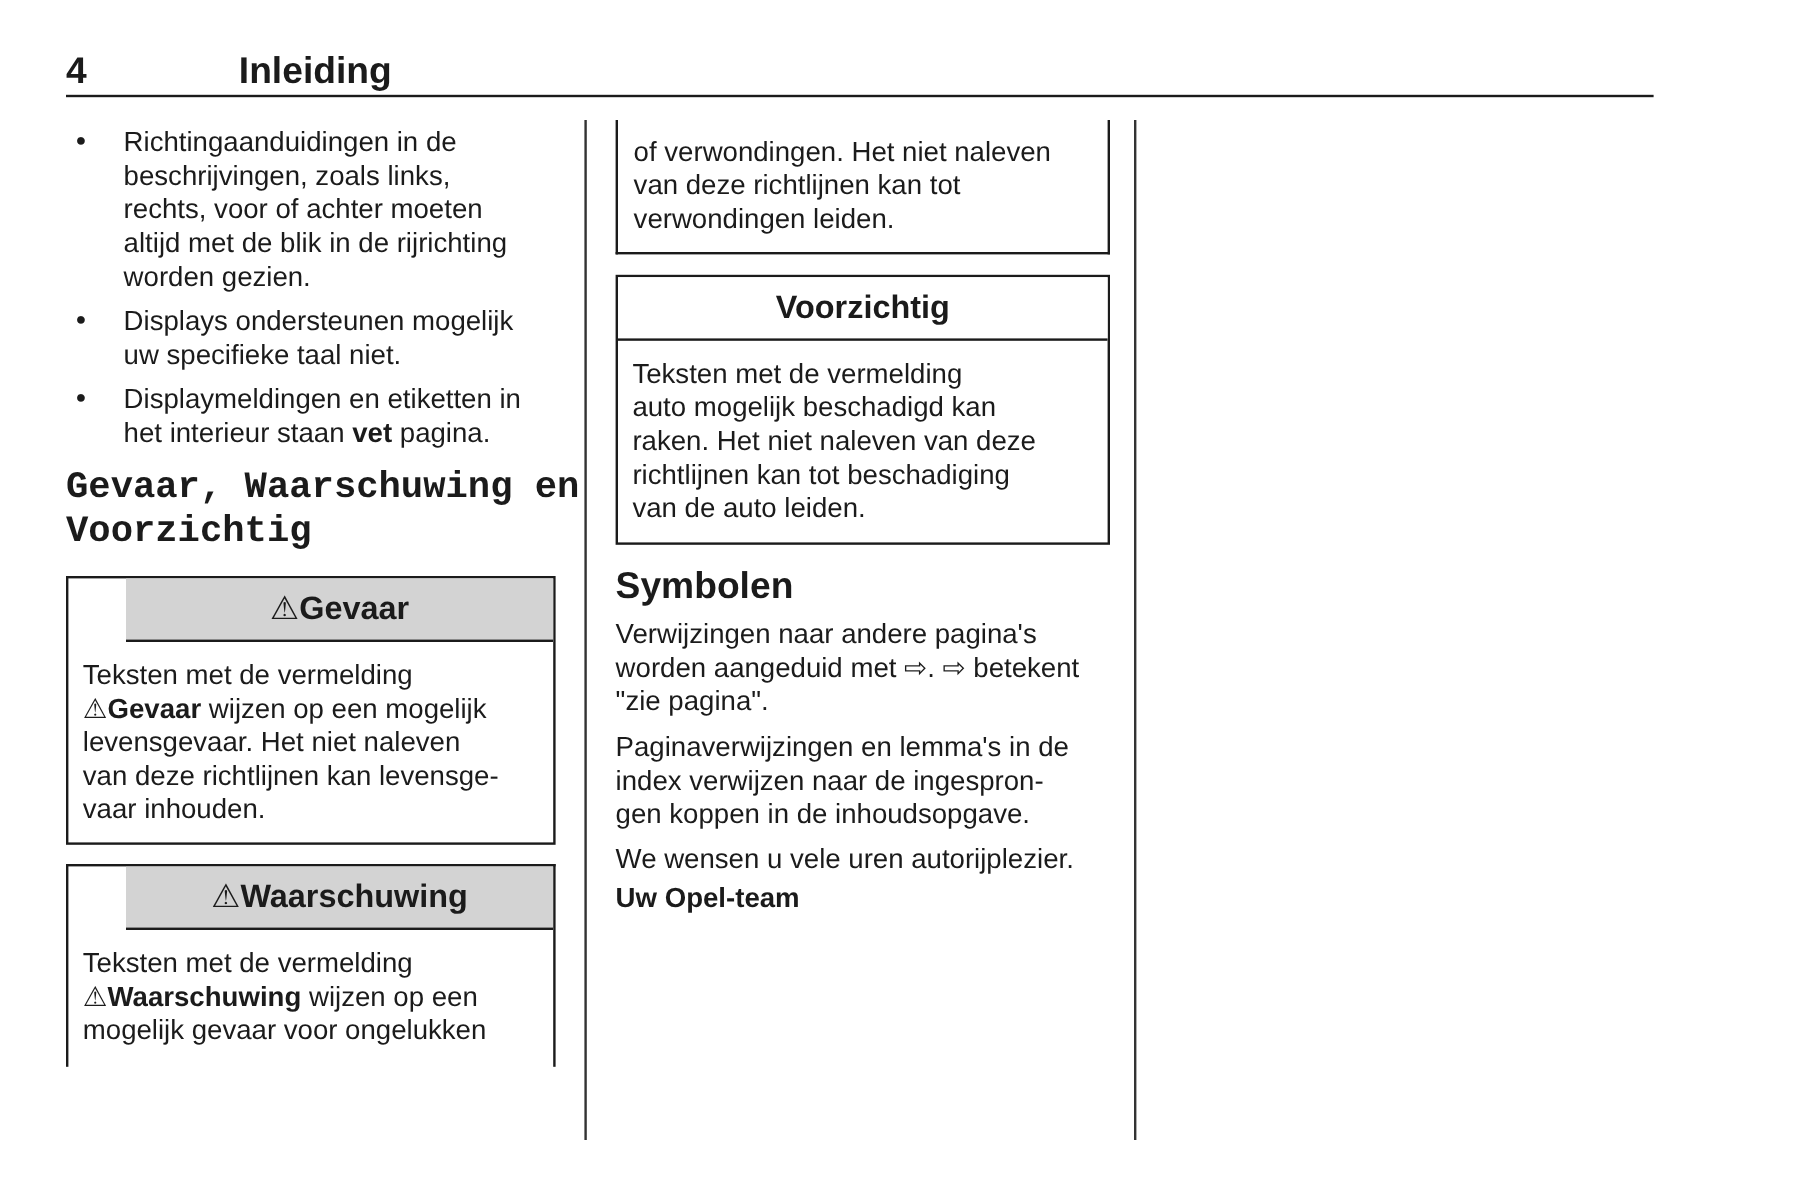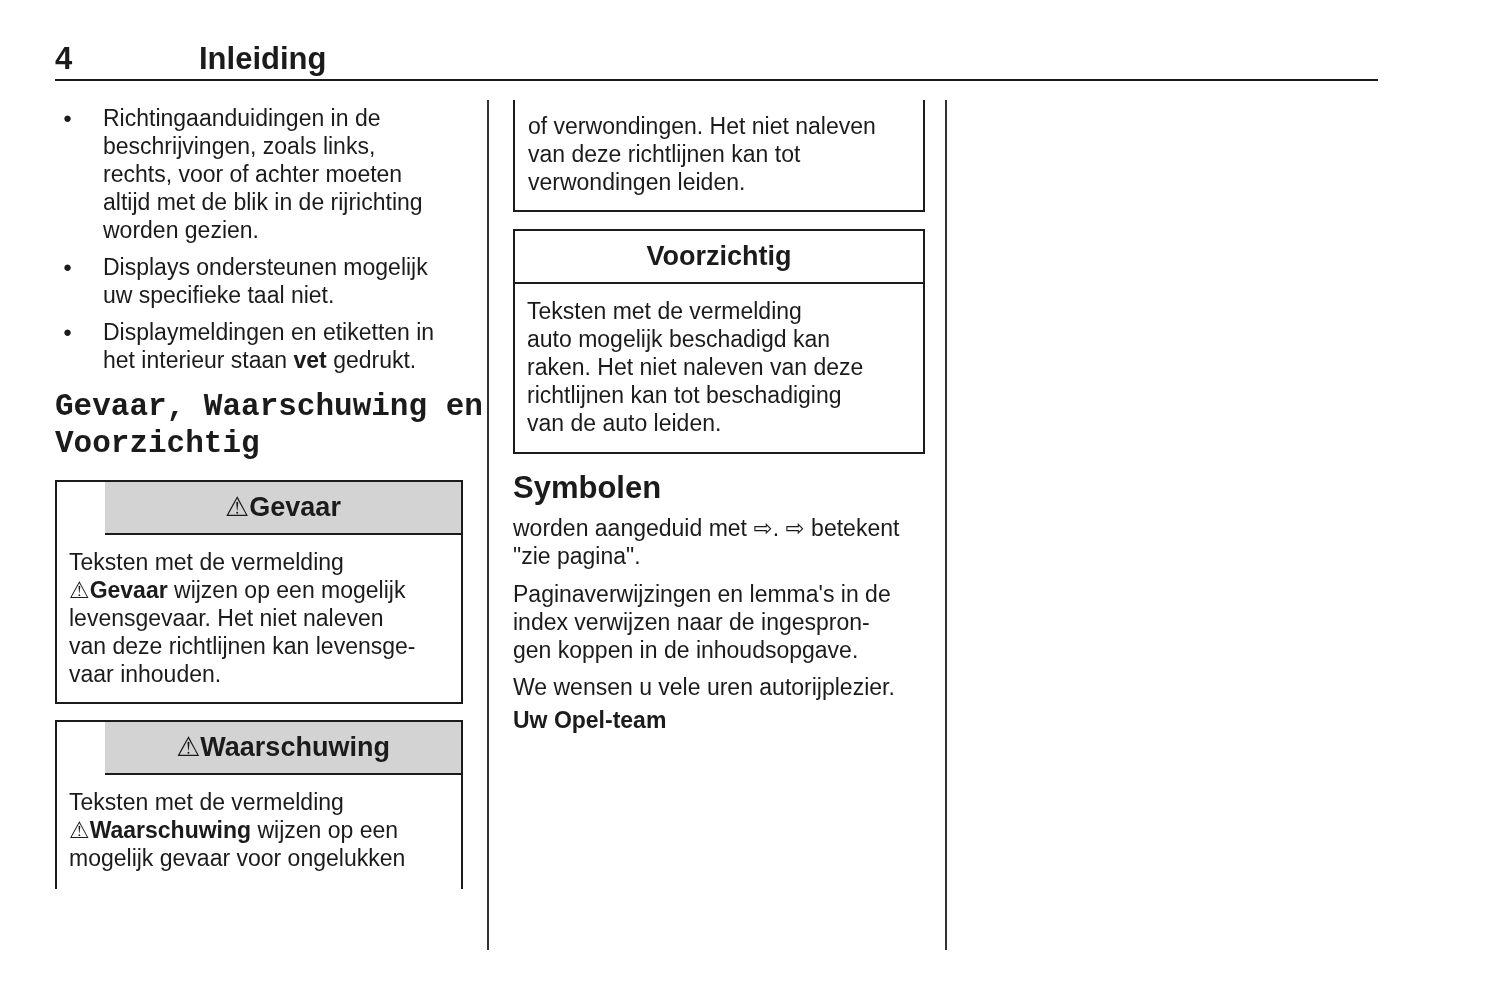--- a/index.html
+++ b/index.html
@@ -125,21 +125,21 @@
         <div class="bullet-body">
           <span class="line">Displays ondersteunen mogelijk</span>
           <span class="line">uw specifieke taal niet.</span>
         </div>
       </div>
 
       <div class="bullet-item">
         <span class="bullet-marker">●</span>
         <div class="bullet-body">
           <span class="line">Displaymeldingen en etiketten in</span>
-          <span class="inline-line"><span>het interieur staan </span><span class="b">vet</span><span> gedrukt.</span></span>
+          <span class="inline-line"><span>het interieur staan </span><span class="b">vet</span><span> pagina.</span></span>
         </div>
       </div>
 
     </div>
 
     <div class="section-heading">
       <span class="line">Gevaar, Waarschuwing en</span>
       <span class="line">Voorzichtig</span>
     </div>
 
@@ -180,20 +180,21 @@
         <span class="line">auto mogelijk beschadigd kan</span>
         <span class="line">raken. Het niet naleven van deze</span>
         <span class="line">richtlijnen kan tot beschadiging</span>
         <span class="line">van de auto leiden.</span>
       </div>
     </div>
 
     <div class="sub-heading">Symbolen</div>
 
     <div class="para first">
+      <span class="line">Verwijzingen naar andere pagina's</span>
       <span class="inline-line"><span>worden aangeduid met </span><span>⇨</span><span>. </span><span>⇨</span><span> betekent</span></span>
       <span class="line">"zie pagina".</span>
     </div>
 
     <div class="para">
       <span class="line">Paginaverwijzingen en lemma's in de</span>
       <span class="line">index verwijzen naar de ingespron-</span>
       <span class="line">gen koppen in de inhoudsopgave.</span>
     </div>
 

